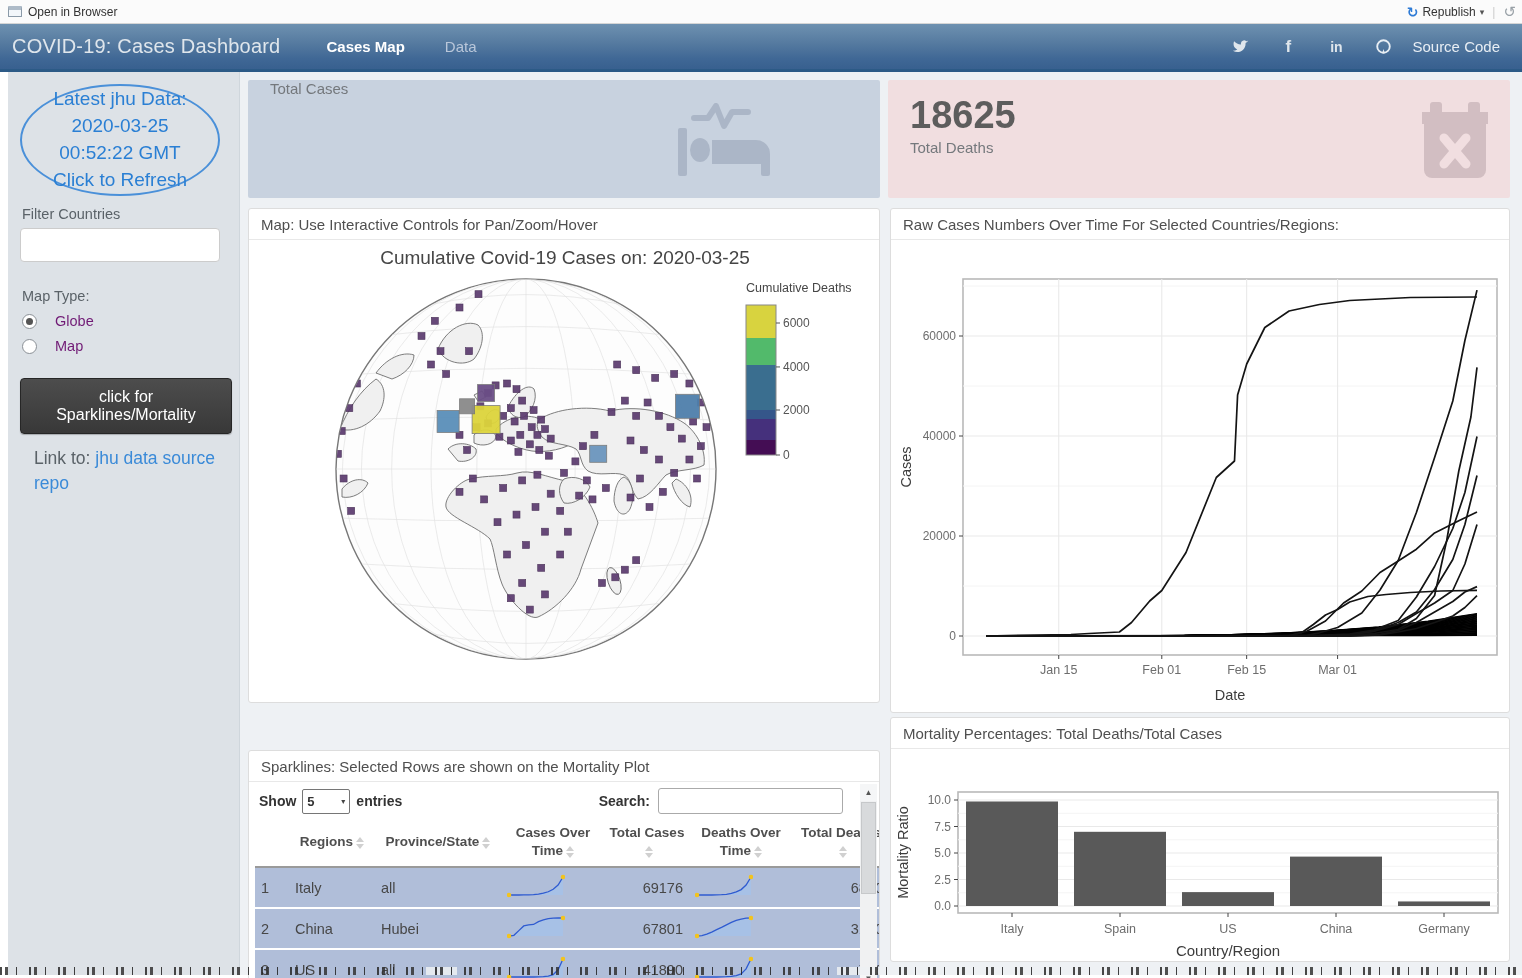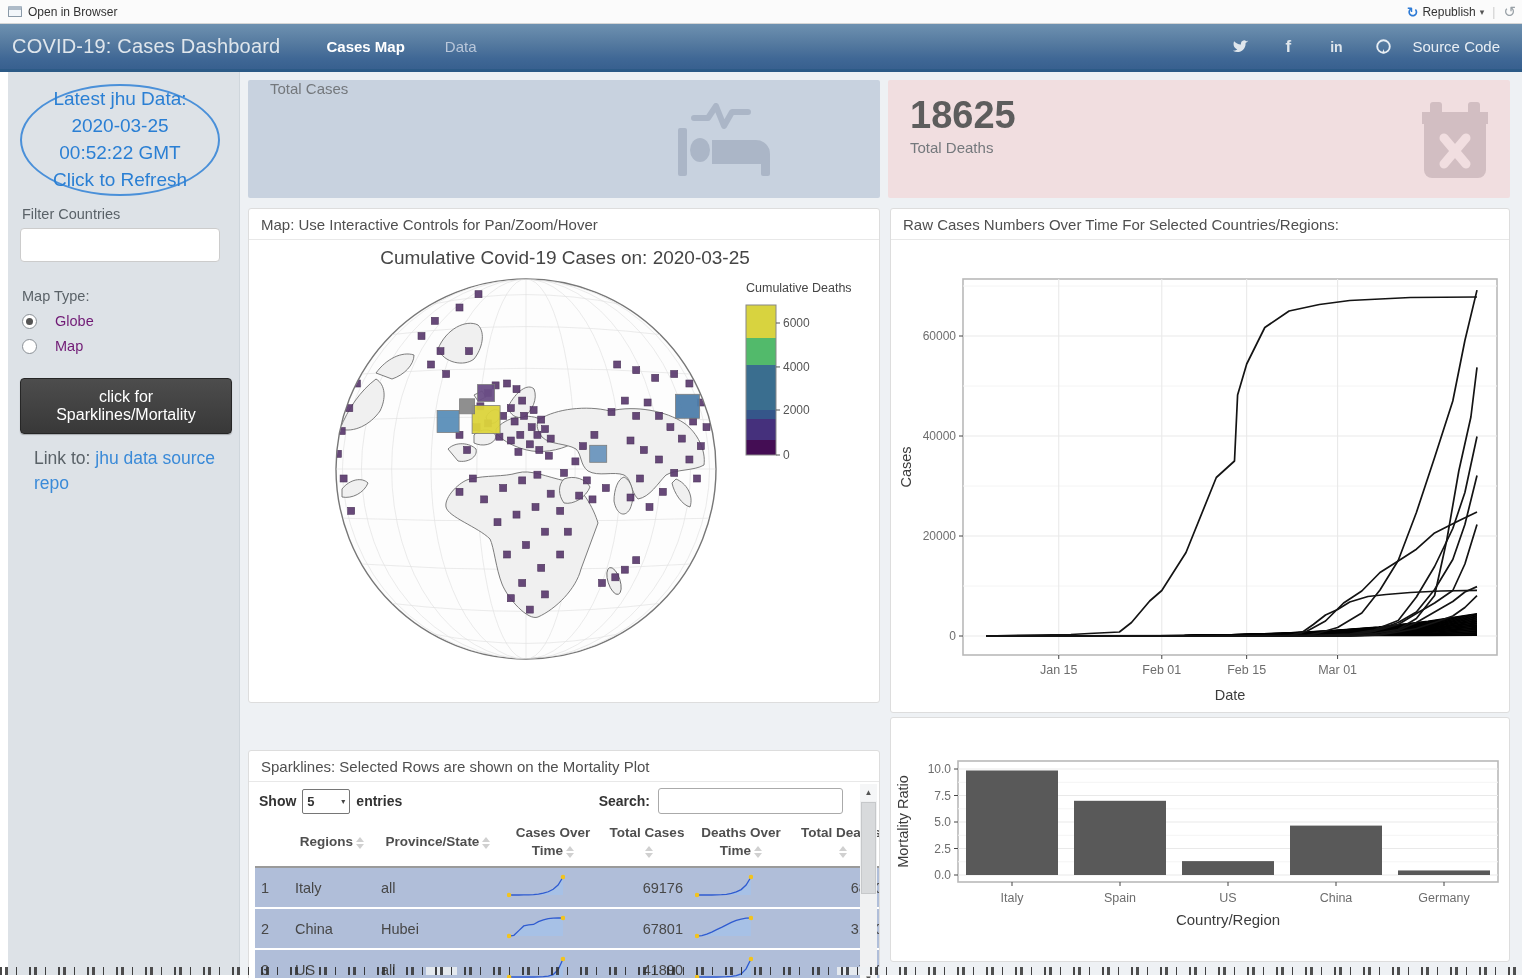--- a/index.html
+++ b/index.html
@@ -542,20 +542,21 @@
         </tbody>
     </table>
     <div class="vscroll">
       <div class="arr up">▲</div>
       <div class="thumb"></div>
       <div class="arr dn">▼</div>
     </div>
   </div>
 
   <div class="panel" id="panel-mort">
+    <div class="panel-hd">Mortality Percentages: Total Deaths/Total Cases</div>
     <svg id="mort-svg" width="618" height="213" viewBox="0 0 618 213">
         <rect x="67" y="43" width="540" height="121" fill="#fff" stroke="#b9b9b9" stroke-width="1.6"></rect>
         <line x1="67" y1="143.75" x2="607" y2="143.75" stroke="#f4f4f4" stroke-width="1"></line>
         <line x1="67" y1="117.25" x2="607" y2="117.25" stroke="#f4f4f4" stroke-width="1"></line>
         <line x1="67" y1="90.75" x2="607" y2="90.75" stroke="#f4f4f4" stroke-width="1"></line>
         <line x1="67" y1="64.25" x2="607" y2="64.25" stroke="#f4f4f4" stroke-width="1"></line>
         <line x1="67" y1="157" x2="607" y2="157" stroke="#e9e9e9" stroke-width="1"></line>
         <line x1="63" y1="157" x2="67" y2="157" stroke="#444" stroke-width="1"></line>
         <text x="60" y="161" text-anchor="end" font-size="12" fill="#6d6d6d">0.0</text>
         <line x1="67" y1="130.5" x2="607" y2="130.5" stroke="#e9e9e9" stroke-width="1"></line>

